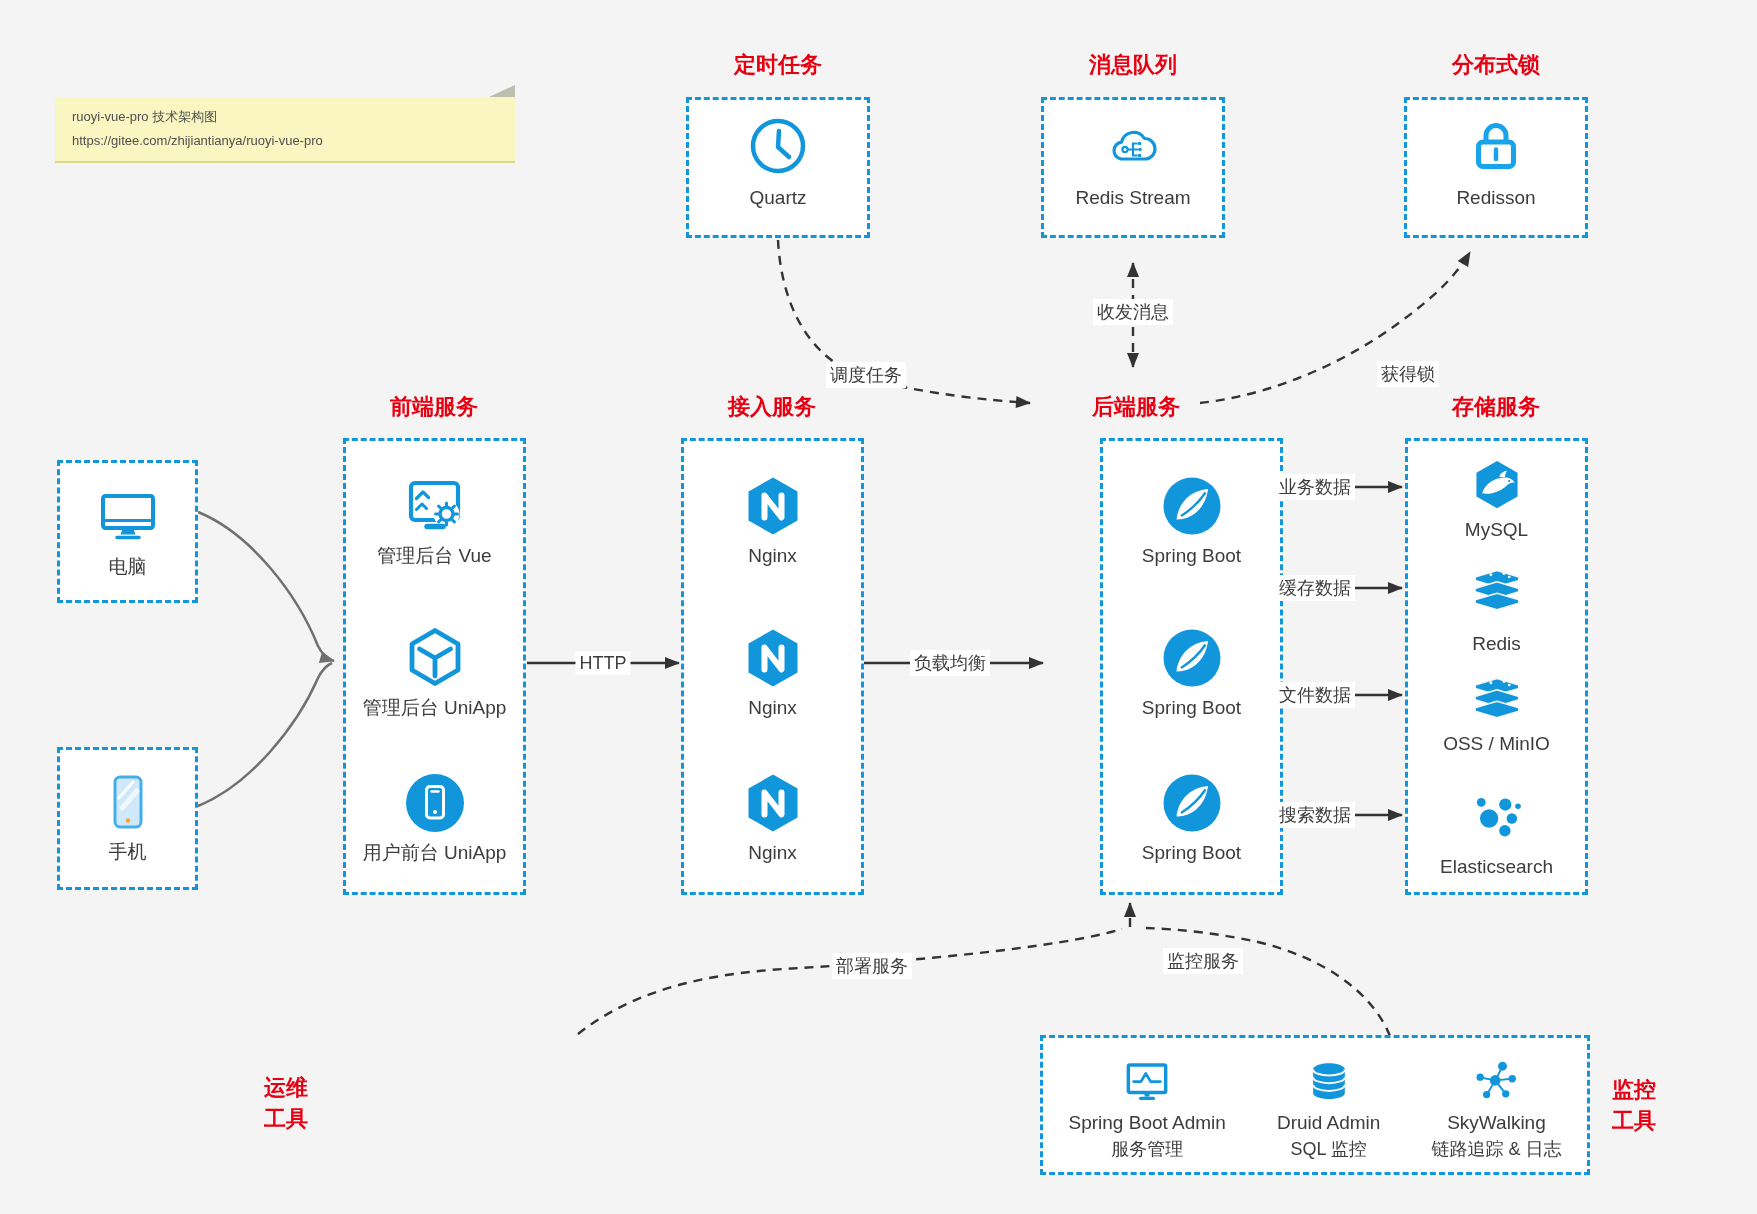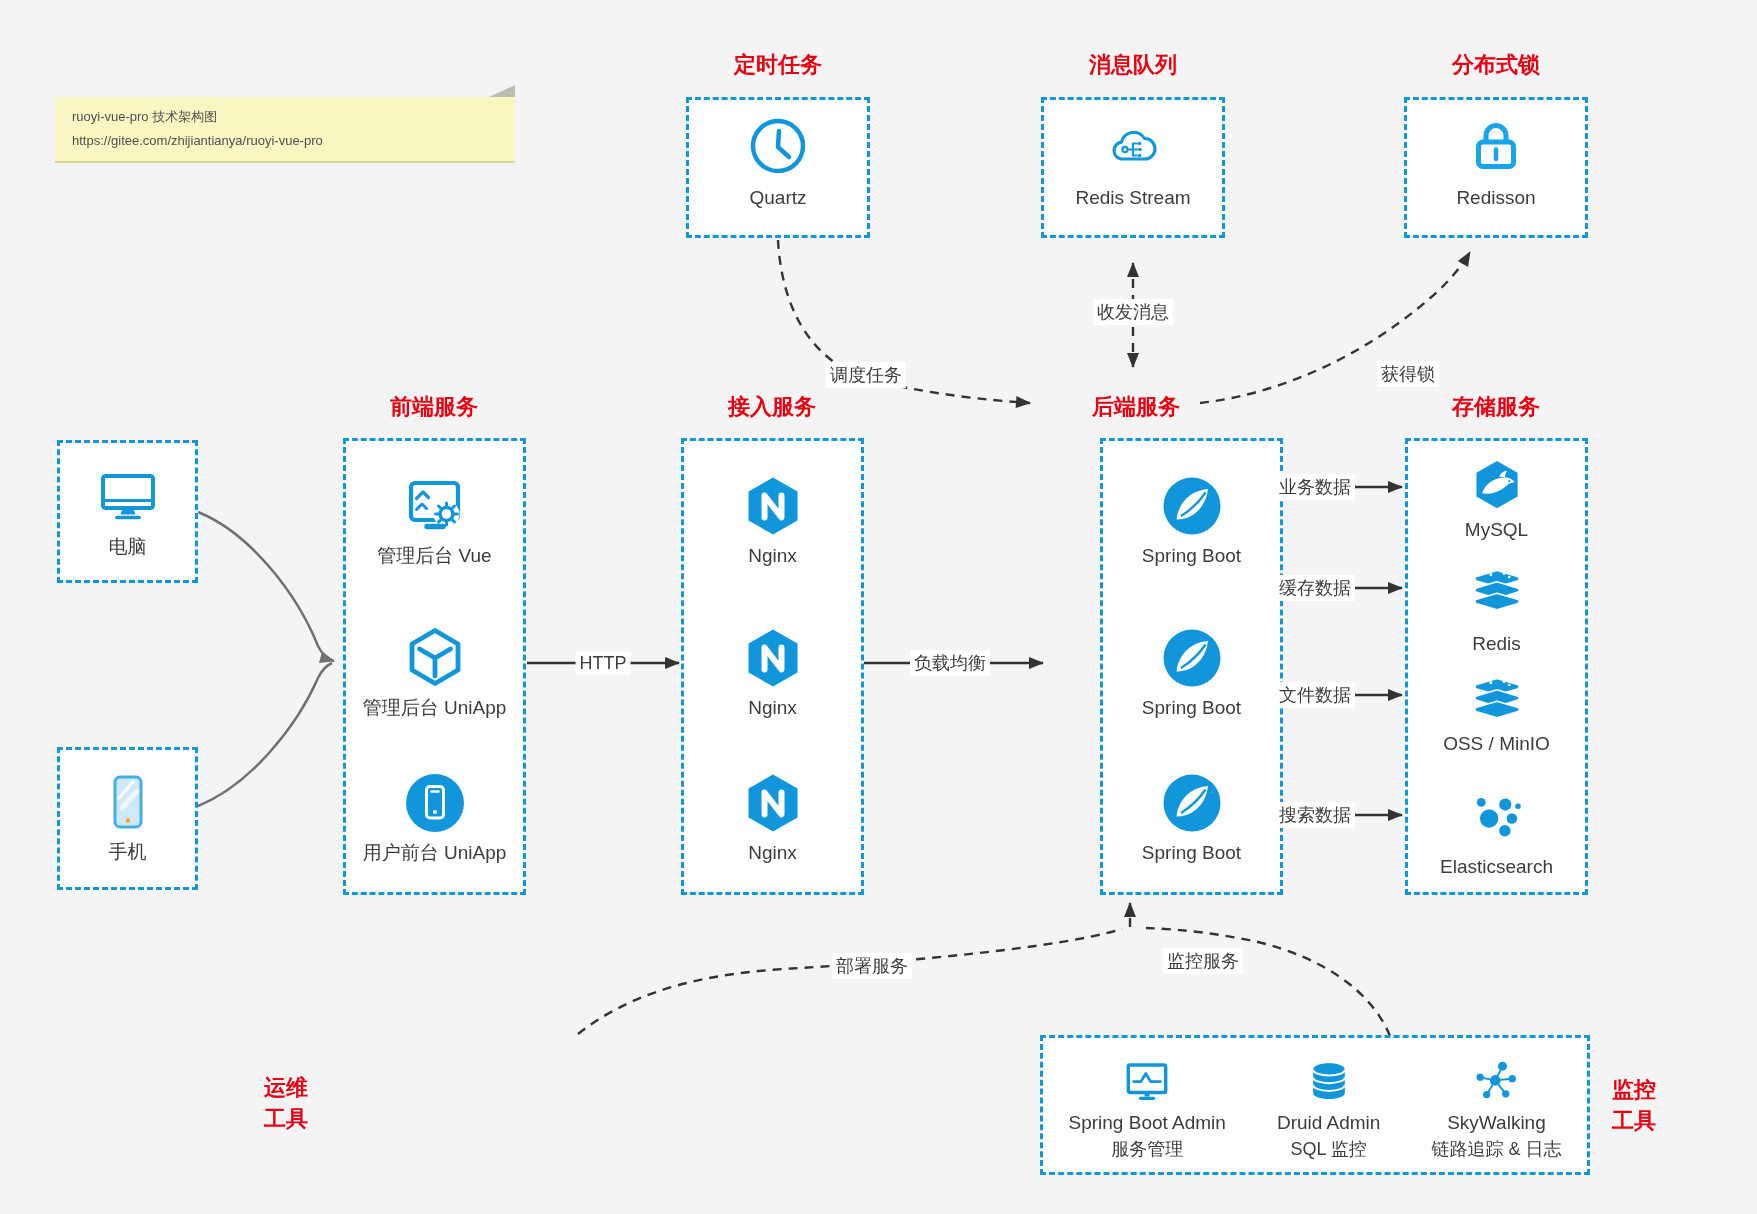--- a/index.html
+++ b/index.html
@@ -260,21 +260,21 @@
       </svg>
     <div class="nlabel">Quartz</div>
   </div>
   <div class="box vcenter" style="left:1404px;top:97px;width:184px;height:141px">
     <svg class="ic ic64">
         <use href="#i-lock"></use>
       </svg>
     <div class="nlabel">Redisson</div>
   </div>
 
-  <div class="box vcenter" style="left:57px;top:440px;width:141px;height:143px;padding-top:20px;">
+  <div class="box vcenter" style="left:57px;top:460px;width:141px;height:143px;padding-top:20px;">
     <svg class="ic ic64">
         <use href="#i-desktop"></use>
       </svg>
     <div class="nlabel">电脑</div>
   </div>
   <div class="box vcenter" style="left:57px;top:747px;width:141px;height:143px;padding-top:20px;gap:6px">
     <svg class="ic ic64">
         <use href="#i-phone"></use>
       </svg>
     <div class="nlabel">手机</div>

